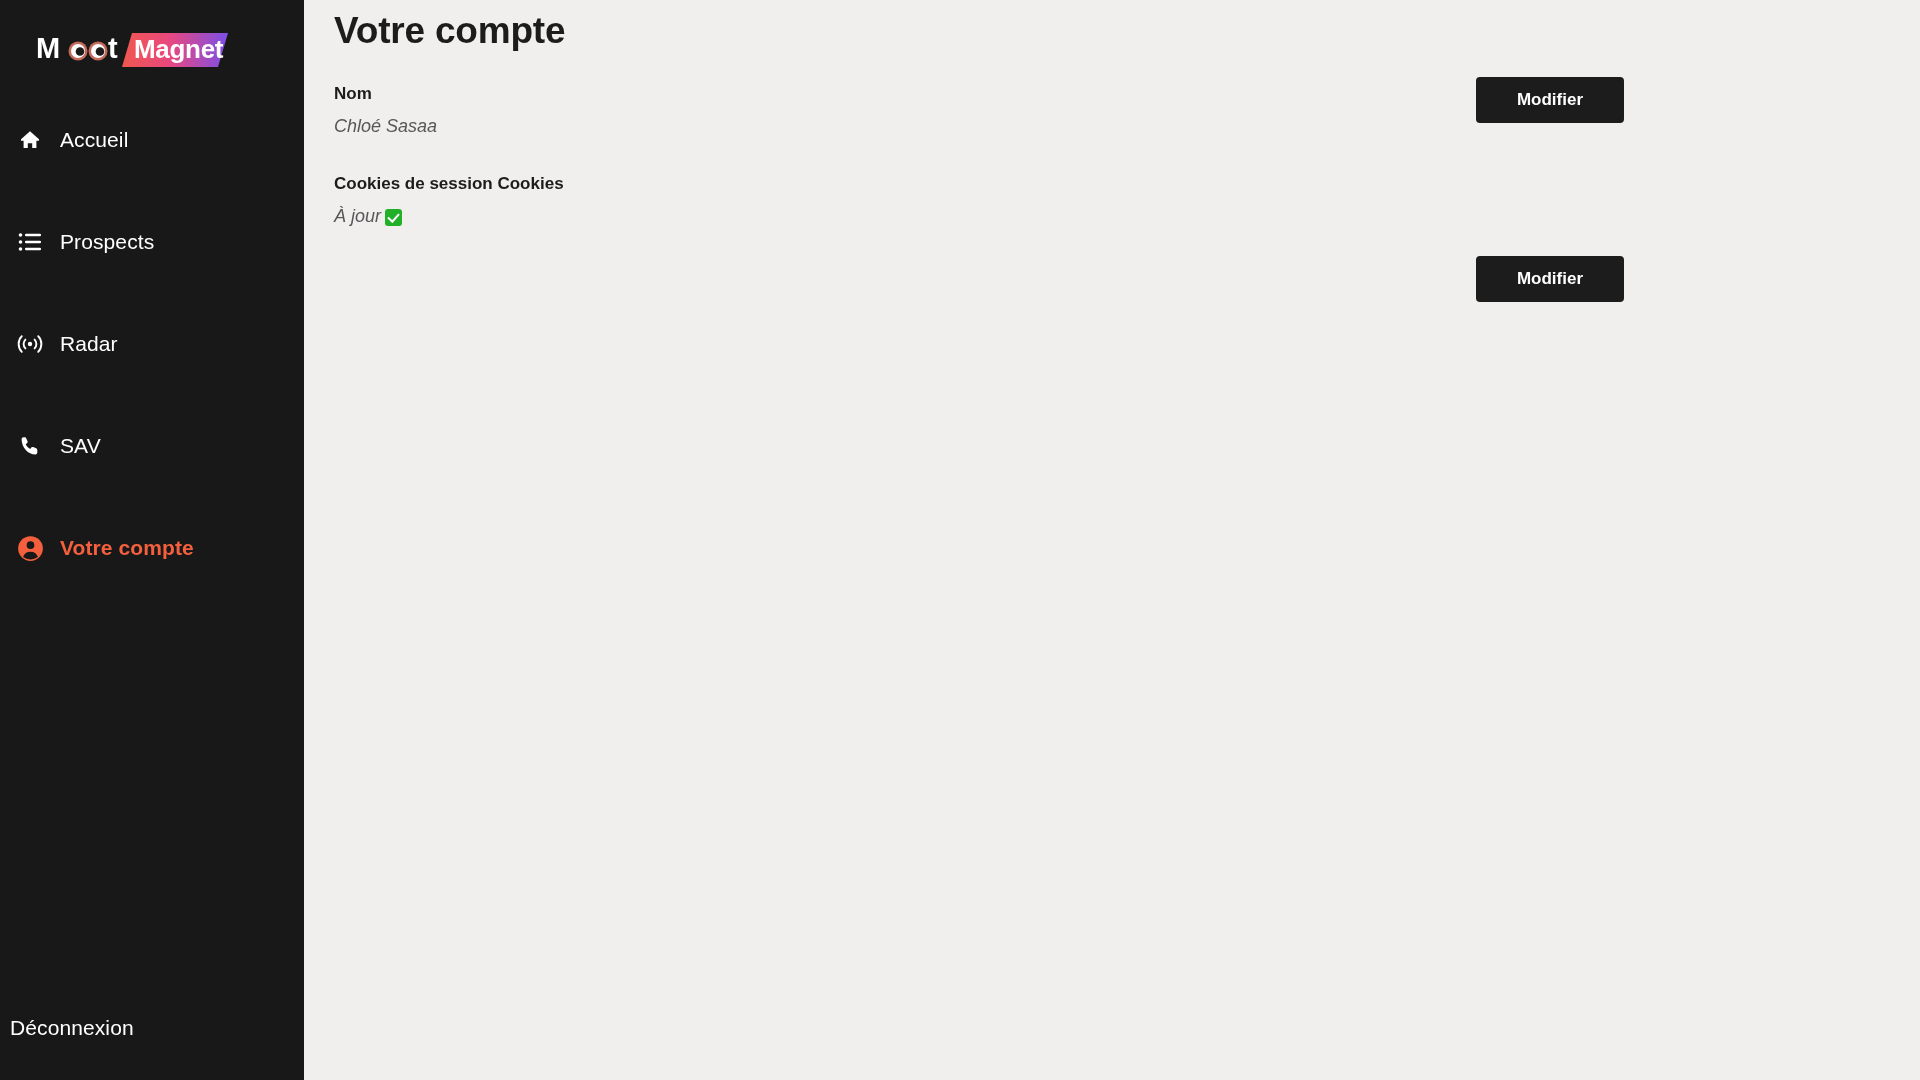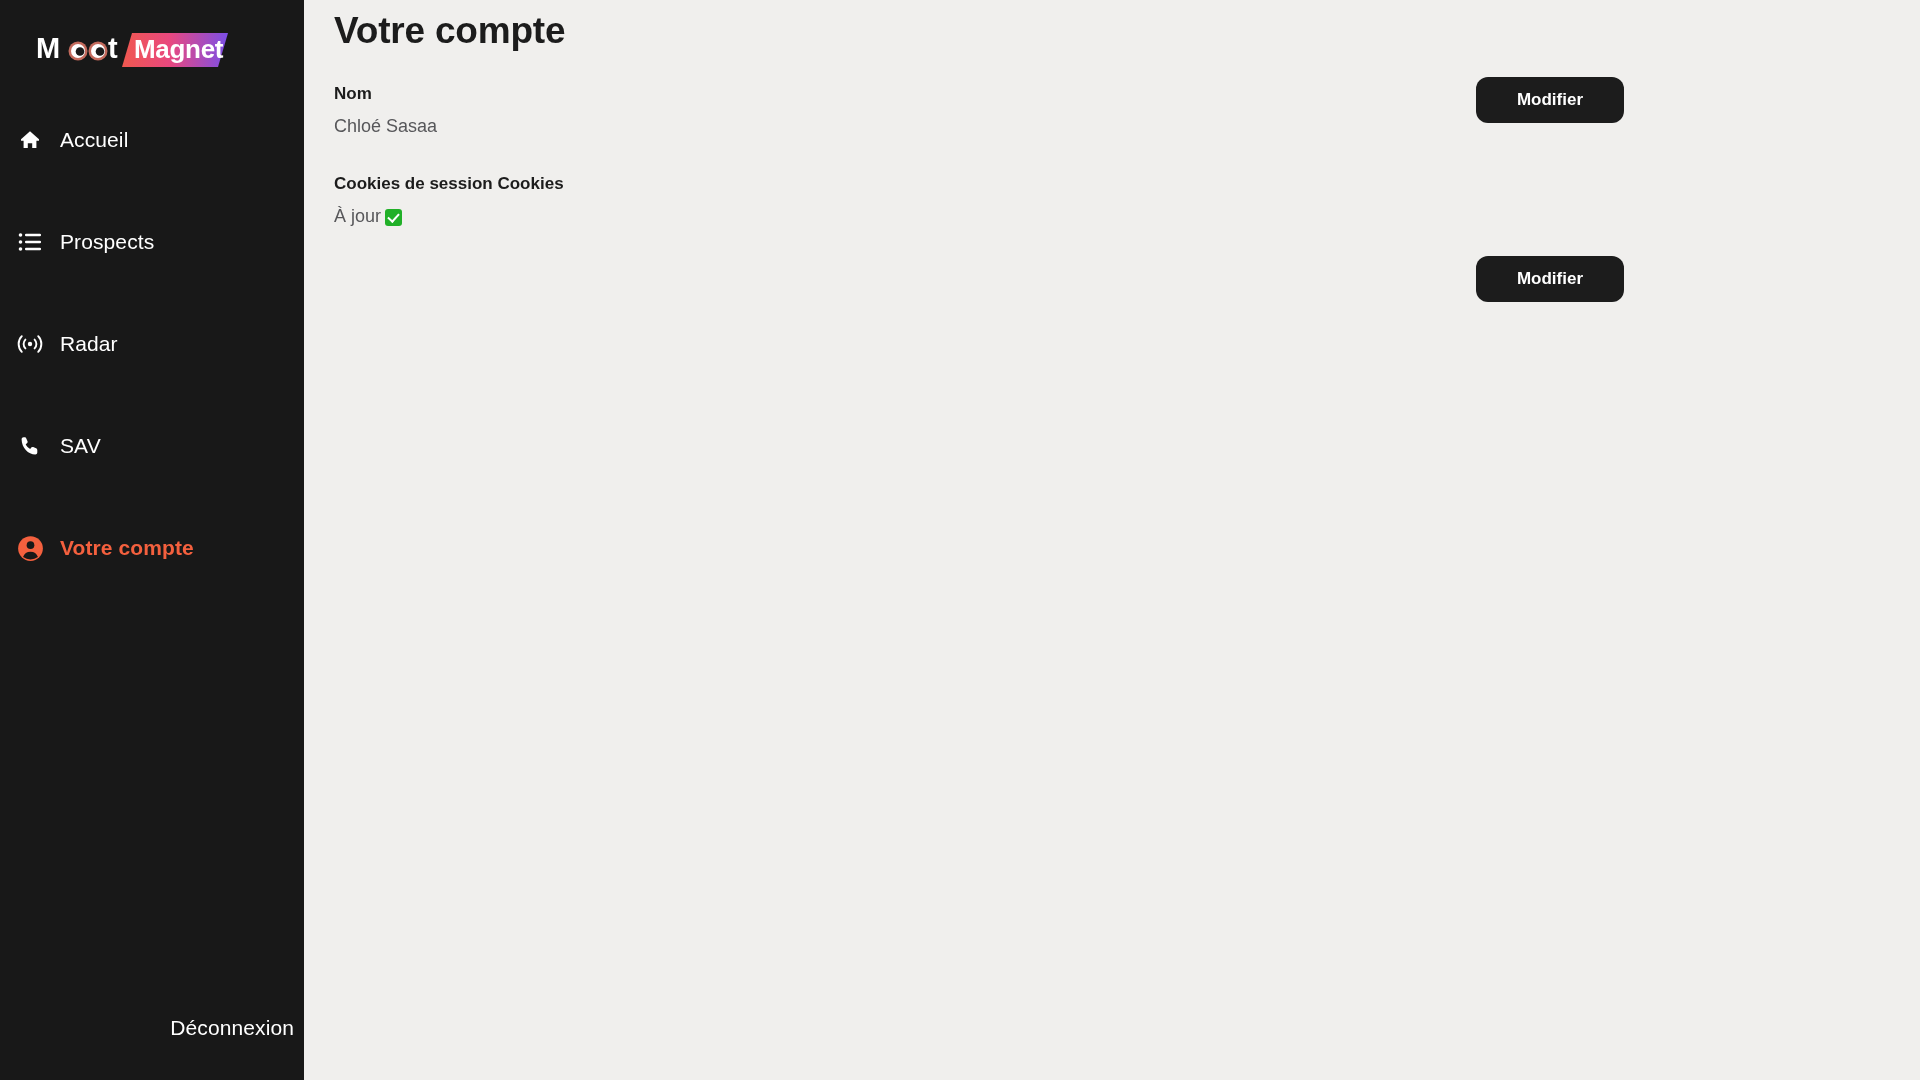--- a/index.html
+++ b/index.html
@@ -78,21 +78,21 @@
     font-weight: bold;
   }
 
   
   .logout-wrap {
     position: absolute;
     left: 0;
     bottom: 34px;
     width: 100%;
     display: flex;
-    justify-content: flex-end;
+    justify-content: flex-start;
   }
   .logout-btn {
     background: none;
     border: none;
     color: #ffffff;
     font-size: 21px;
     font-family: inherit;
     cursor: pointer;
     padding: 6px 10px;
     letter-spacing: 0.1px;
@@ -135,20 +135,21 @@
     line-height: 1.2;
   }
   .field-value {
     font-size: 18px;
     color: #57575a;
     margin-top: 12px;
     line-height: 1.2;
     display: flex;
     align-items: center;
     gap: 4px;
+    font-style: italic;
   }
   .check-box {
     display: inline-block;
     width: 17px;
     height: 17px;
     background: #21b028;
     border-radius: 3px;
     position: relative;
     vertical-align: -3px;
   }
@@ -166,21 +167,21 @@
 
   .modify-btn {
     position: absolute;
     right: 0;
     top: -7px;
     width: 148px;
     height: 46px;
     background: #1c1c1c;
     color: #ffffff;
     border: none;
-    border-radius: 12px;
+    border-radius: 4px;
     font-size: 17px;
     font-weight: bold;
     font-family: inherit;
     cursor: pointer;
   }
   .row.row-2 .modify-btn { top: 82px; }
 </style>
 </head>
 <body>
 

